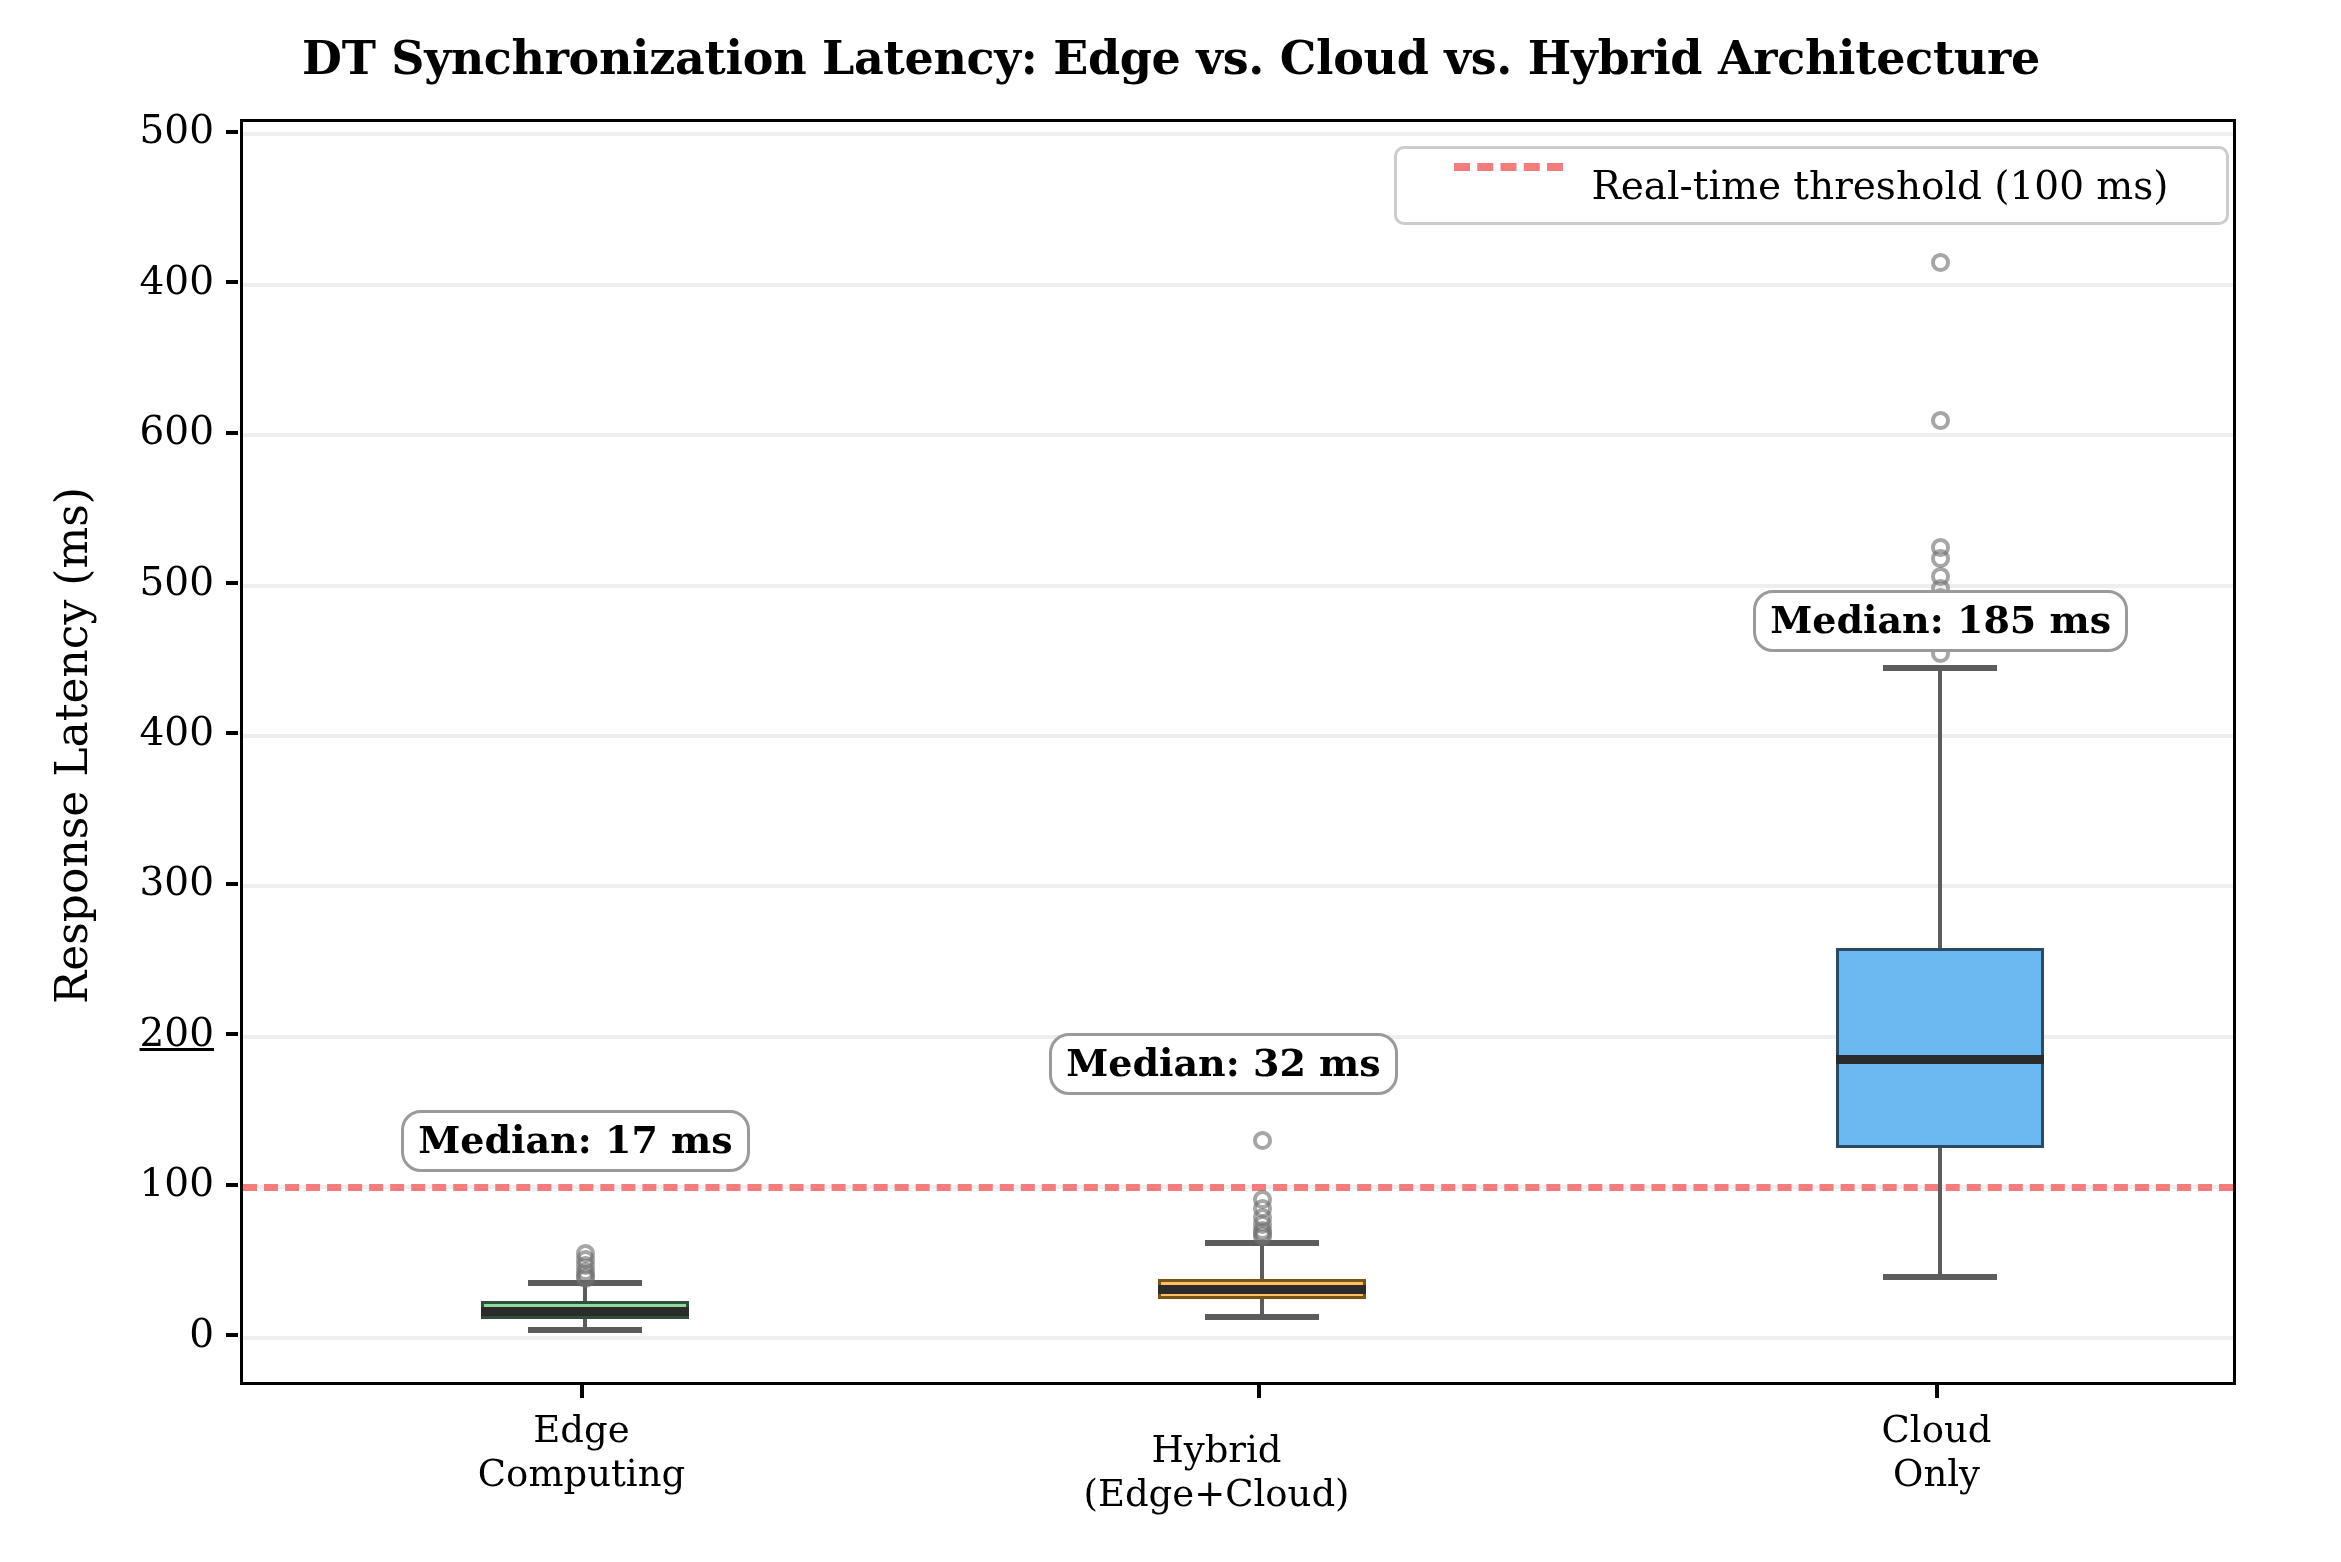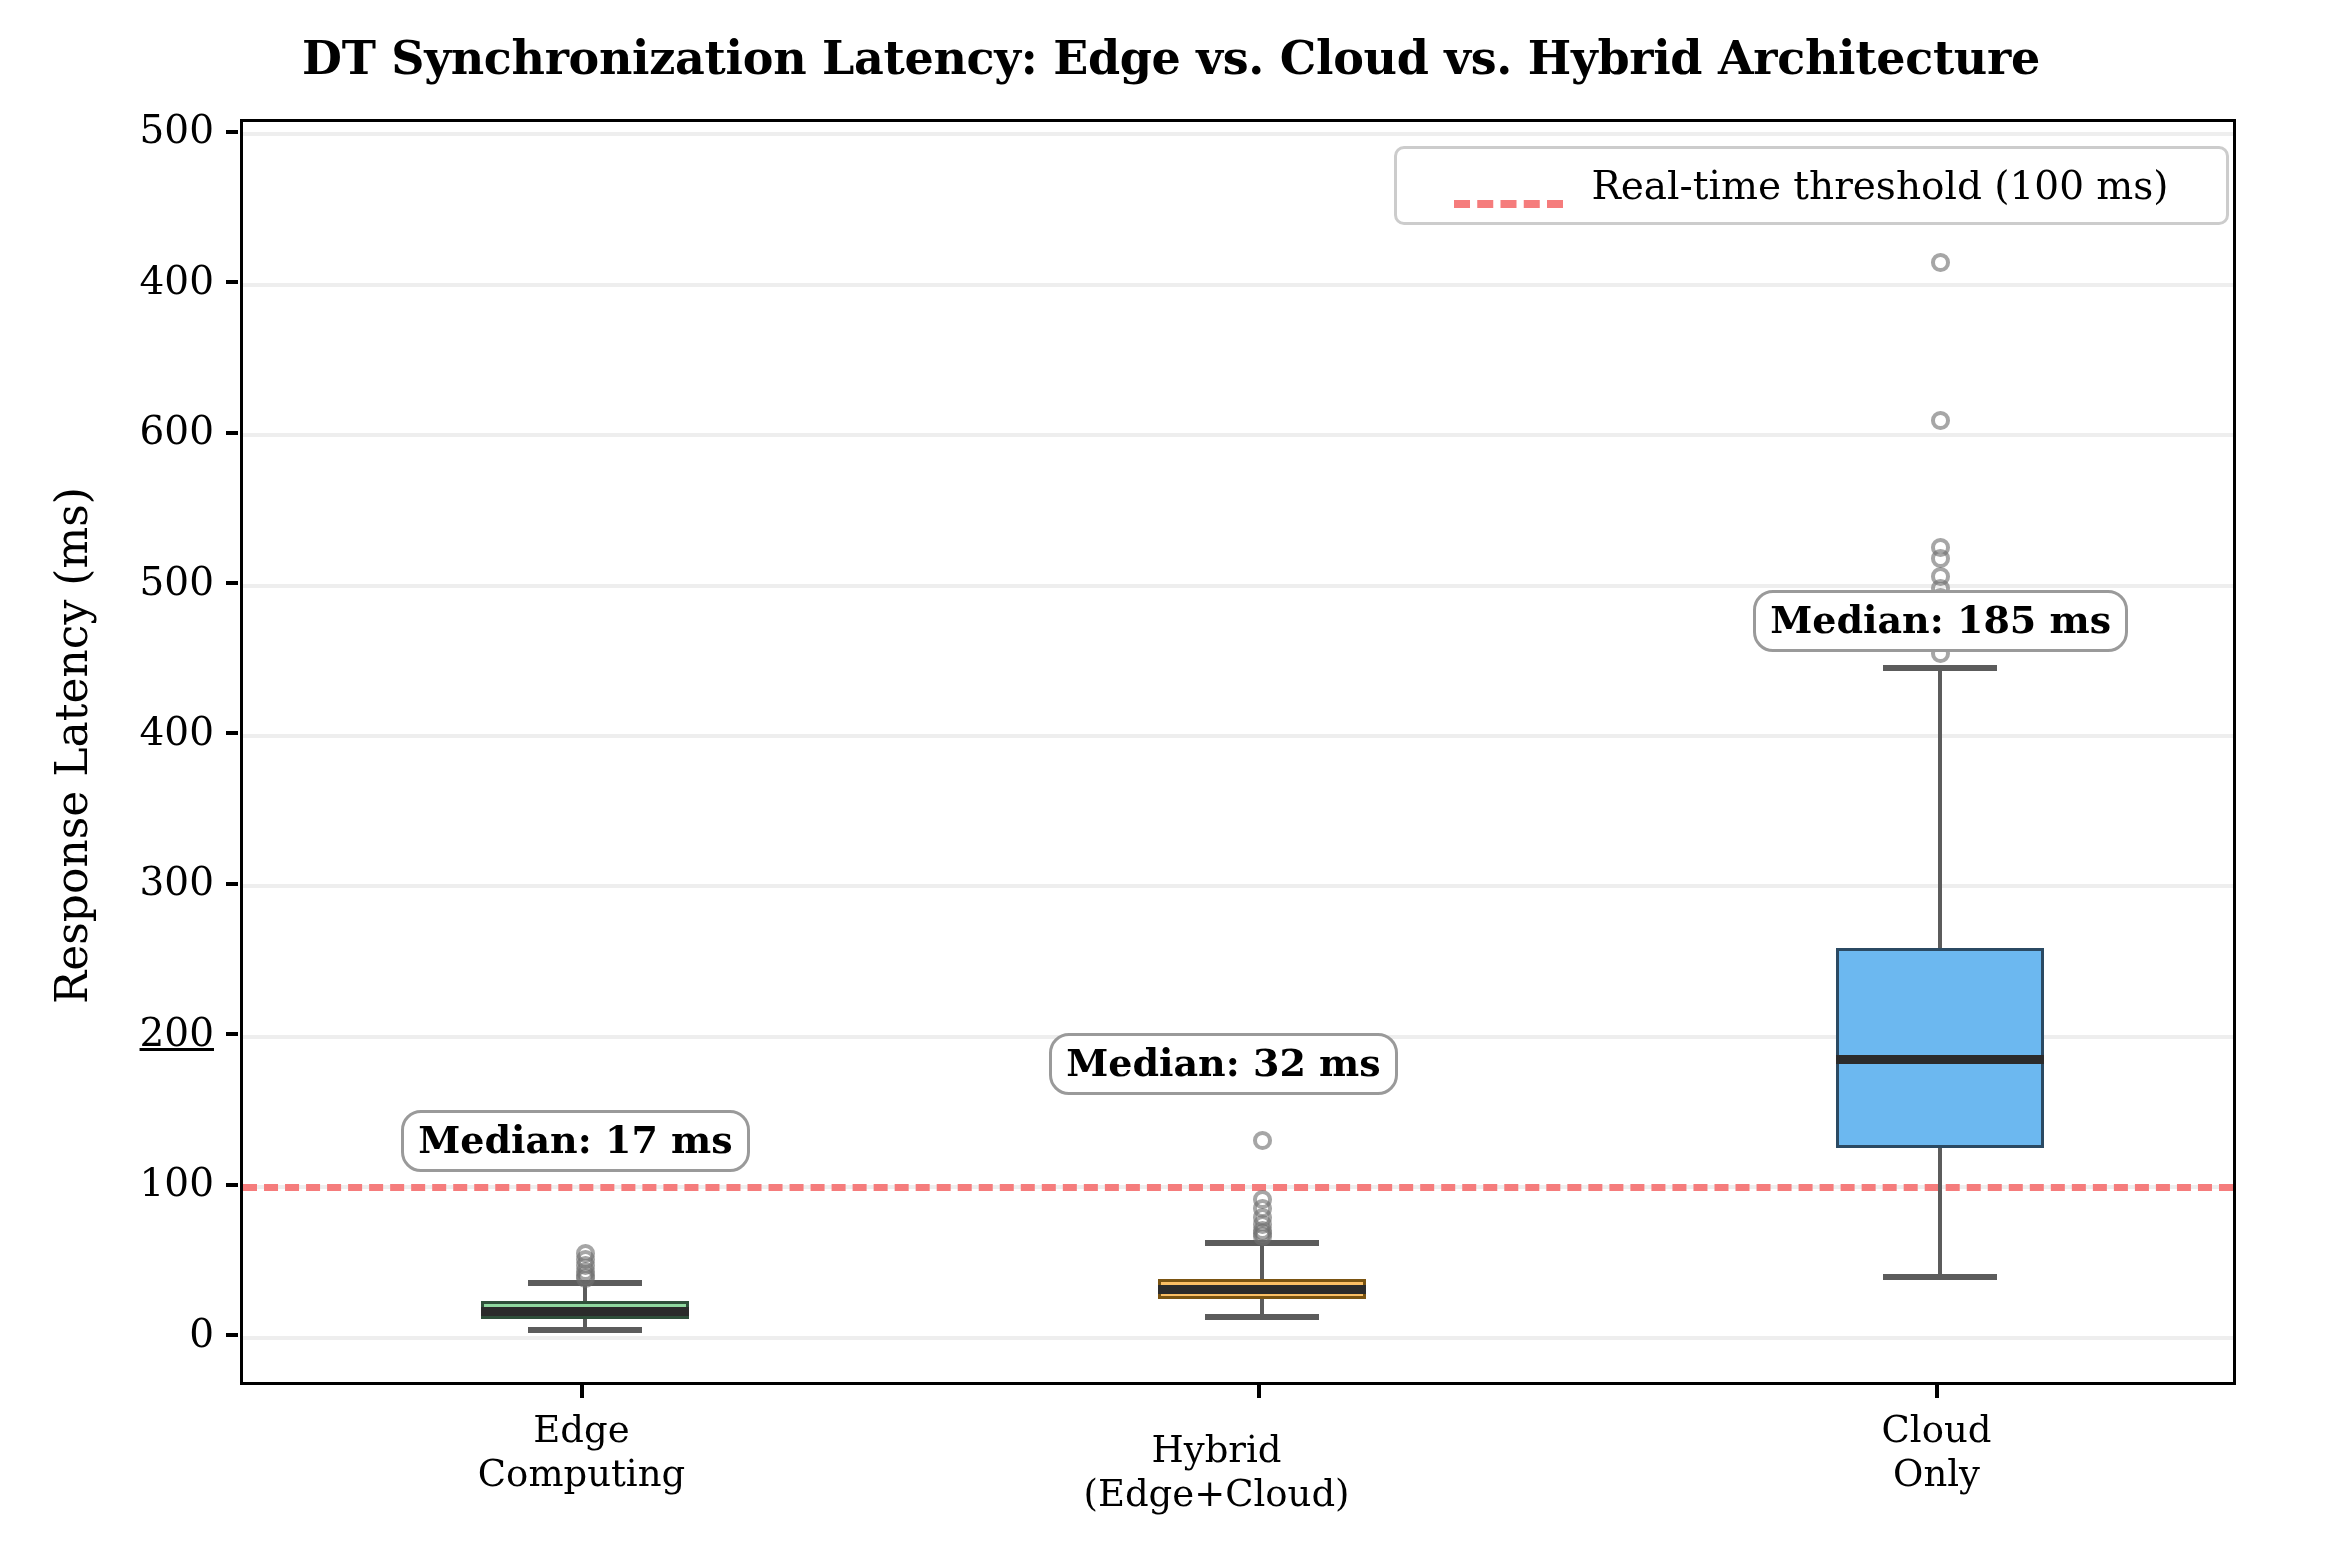--- a/index.html
+++ b/index.html
@@ -172,21 +172,21 @@
 
   
   #legend {
     position: absolute;
     box-sizing: border-box;
     background: #ffffff;
     border: 3.3px solid #cccccc;
     border-radius: 10px;
     padding: 14.2px 22px;
     display: flex;
-    align-items: flex-end;
+    align-items: flex-start;
     gap: 28px;
   }
   #legend-swatch {
     width: 109px;
     height: 0;
     border-top: 8.2px dashed #F57C7C;
     flex: 0 0 auto;
   }
   #legend-label {
     font-size: 39px;

